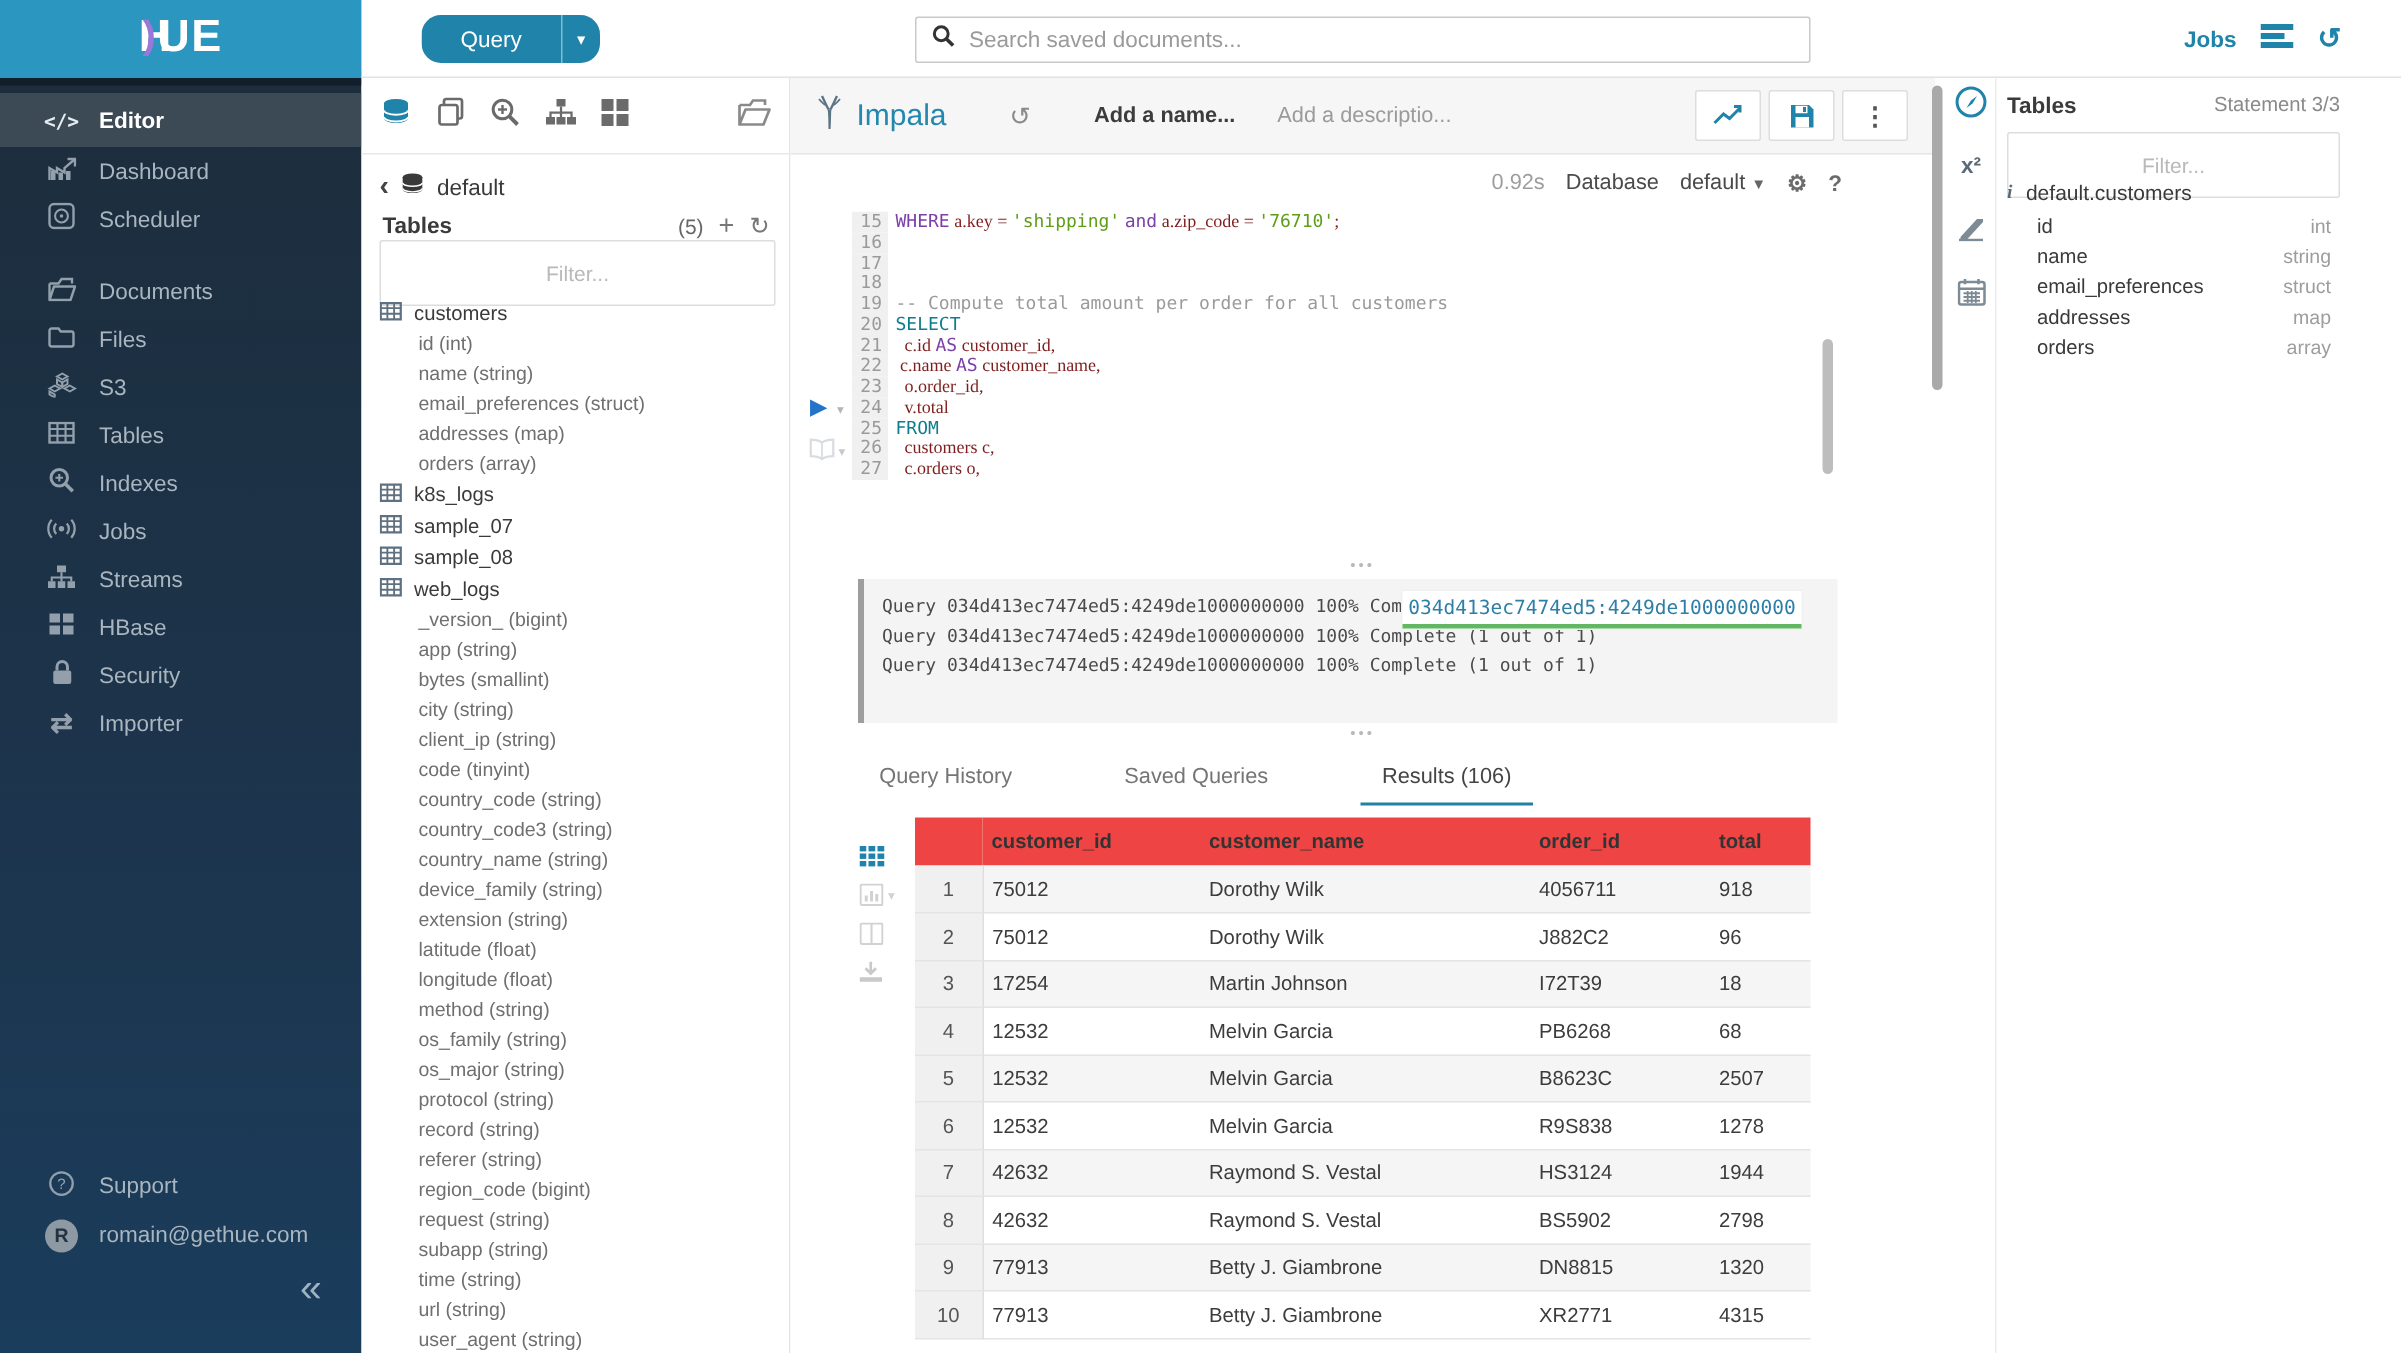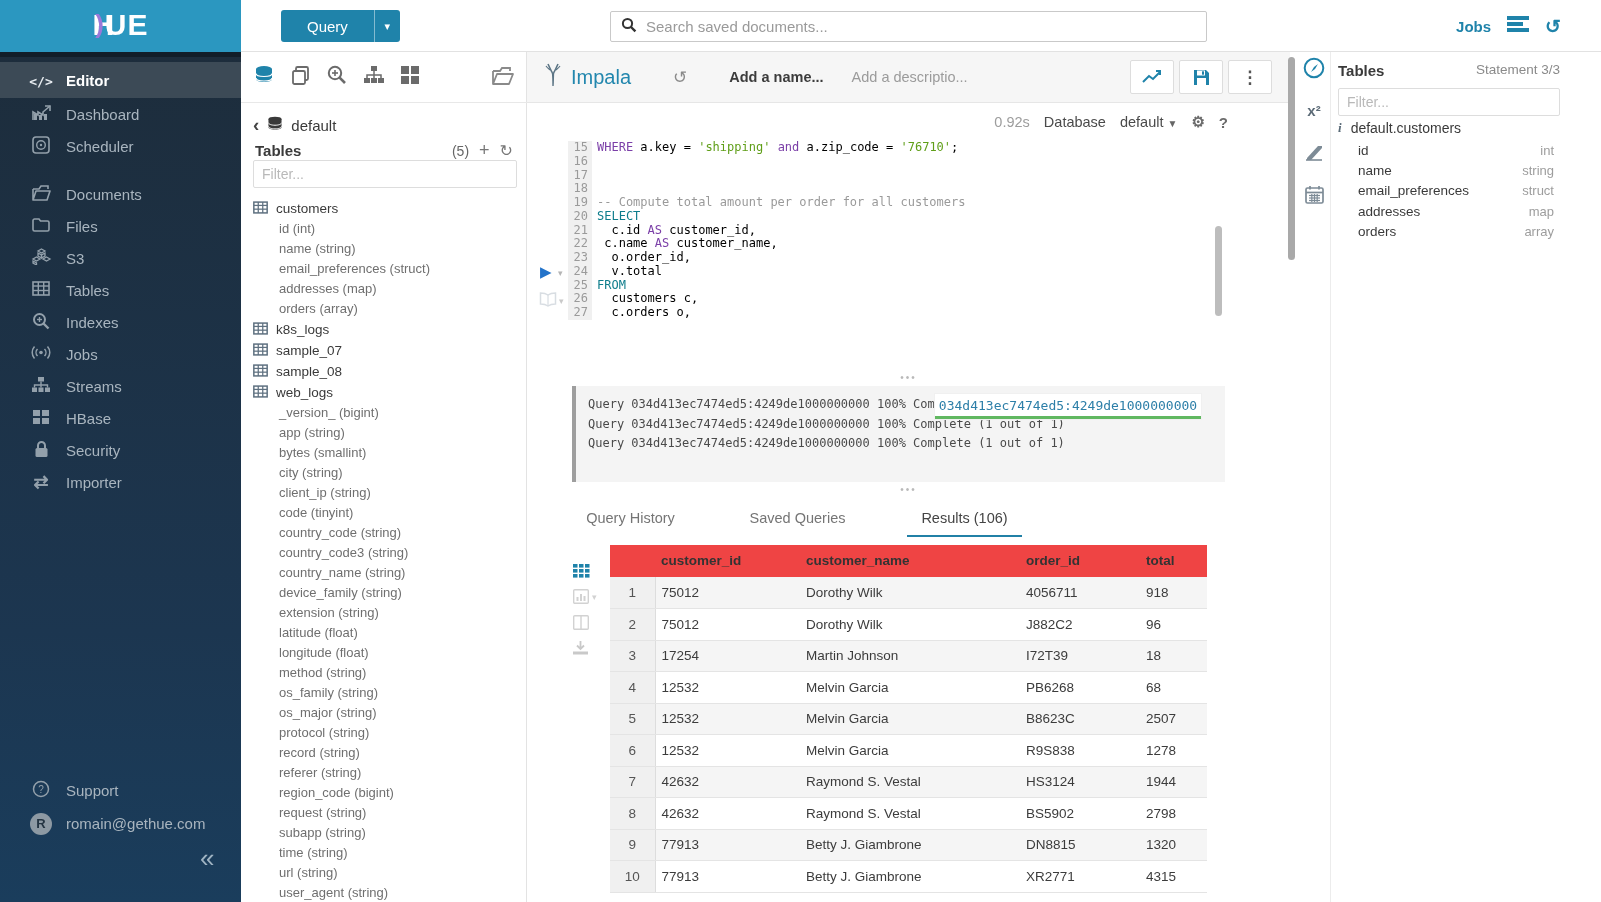--- a/index.html
+++ b/index.html
@@ -24,21 +24,21 @@
   .nav-gap { height:16px; }
   #sidebar-footer { left:0; top:774px; width:241px; }
   .foot-item { height:33px; display:flex; align-items:center; padding-left:28px; color:#a9b5bf; font-size:15px; cursor:pointer;}
   .foot-item .nico { width:26px; margin-right:12px; text-align:center; color:#93a0ab; flex:0 0 26px;}
   .avatar { width:22px; height:22px; border-radius:50%; background:#8d99a3; color:#243442;
     font-size:13px; font-weight:bold; display:inline-flex; align-items:center; justify-content:center;}
   #collapse { left:200px; top:843px; color:#9fb3c2; font-size:26px; cursor:pointer; }
 
   
   #topbar { left:241px; top:0; width:1360px; height:52px; background:#fff; border-bottom:1px solid #e2e2e2;}
-  #query-btn { left:40px; top:10px; height:32px; display:flex; border-radius:3px; overflow:hidden; cursor:pointer;}
+  #query-btn { left:40px; top:10px; height:32px; display:flex; border-radius:13px; overflow:hidden; cursor:pointer;}
   #query-btn .qmain { background:#1f83aa; color:#fff; font-size:15px; padding:0 26px; display:flex; align-items:center;}
   #query-btn .qcaret { background:#1f83aa; border-left:1px solid rgba(255,255,255,.45); color:#fff;
     width:26px; display:flex; align-items:center; justify-content:center; font-size:11px;}
   #searchbox { left:369px; top:11px; width:597px; height:31px; border:1px solid #c9c9c9; border-radius:2px;
     background:#fff; display:flex; align-items:center; padding:0 10px; }
   #searchbox input { border:none; outline:none; flex:1; font-size:15px; color:#444;
     font-family:"Liberation Sans",sans-serif; margin-left:9px;}
   #searchbox input::placeholder { color:#9a9a9a; }
   #jobs-area { right:40px; top:0; height:52px; display:flex; align-items:center; gap:16px; }
   #jobs-label { color:#1f83aa; font-weight:bold; font-size:15px; cursor:pointer;}
@@ -47,22 +47,22 @@
   #assist { left:241px; top:52px; width:286px; height:850px; background:#fff; border-right:1px solid #e3e3e3;}
   #assist-toolbar { left:0; top:0; width:286px; height:51px; border-bottom:1px solid #e8e8e8;
     display:flex; align-items:center; padding:0 12px; gap:15px;}
   #assist-toolbar .sp { flex:1; }
   #breadcrumb { left:12px; top:62px; display:flex; align-items:center; gap:7px; font-size:15px; color:#3a3a3a;}
   #tables-hdr { left:14px; top:88px; width:258px; display:flex; align-items:center; }
   #tables-hdr .t { font-weight:bold; font-size:15px; color:#3a3a3a; flex:1;}
   #tables-hdr .c { color:#666; font-size:14px; margin-right:10px;}
   #tables-hdr .plus { color:#777; font-size:18px; margin-right:10px; cursor:pointer;}
   #tables-hdr .ref { color:#777; font-size:16px; cursor:pointer;}
-  .filter-input { border:1px solid #ddd; border-radius:2px; height:28px; width:100%;
-    font-size:14px; padding:0 8px; color:#444; outline:none; font-family:"Liberation Sans",sans-serif;}
+  .filter-input { border:1px solid #ddd; border-radius:2px; height:44px; width:100%;
+    font-size:14px; padding:0 8px; color:#444; outline:none; font-family:"Liberation Sans",sans-serif;text-align:center;}
   .filter-input::placeholder { color:#b9b9b9; }
   #assist-filter-wrap { left:12px; top:108px; width:264px; }
   #tree { left:12px; top:146px; width:268px; height:704px; overflow:hidden; }
   .tree-table { height:21px; display:flex; align-items:center; gap:8px; font-size:13.5px; color:#3a3a3a; cursor:pointer;}
   .tree-col { height:20px; line-height:20px; padding-left:26px; font-size:13px; color:#6f6f6f; cursor:pointer;
     white-space:nowrap;}
 
   
   #main { left:527px; top:52px; width:763px; height:850px; background:#fff; }
   #editor-hdr { left:0; top:0; width:763px; height:51px; background:#f6f6f6; border-bottom:1px solid #e6e6e6;
@@ -83,21 +83,21 @@
   #db-value .car { font-size:10px; color:#666; margin-left:4px;}
   #gear-icon,#help-icon { color:#6b6b6b; font-size:15px; cursor:pointer; font-weight:bold;}
 
   
   #code-area { left:0; top:89px; width:763px; height:246px; overflow:hidden;
     font-family:"DejaVu Sans Mono",monospace; font-size:12px; }
   .cl { display:flex; height:13.75px; line-height:13.75px; }
   .cl .gn { width:24px; flex:0 0 24px; background:#f0f0f0; color:#9a9a9a; text-align:right;
     padding-right:4px; margin-left:41px; }
   .cl .cc { padding-left:5px; white-space:pre; color:#333; }
-  .kw { color:#7b3fa8; } .kw2 { color:#0e7d8c; } .st { color:#5f9e18; } .cm { color:#9a9a9a; } .tx { color:#000000; }
+  .kw { color:#7b3fa8; } .kw2 { color:#0e7d8c; } .st { color:#5f9e18; } .cm { color:#9a9a9a; } .tx { color:#7f1d1d;font-family:Liberation Serif, serif; }
   #run-btn { left:13px; top:212px; color:#2373c9; font-size:15px; cursor:pointer; line-height:1;}
   #run-caret { left:31px; top:216px; color:#b5b5b5; font-size:9px; cursor:pointer;}
   #book-icon { left:12px; top:240px; cursor:pointer; opacity:.55;}
   #book-caret { left:32px; top:244px; color:#c9c9c9; font-size:9px;}
   #code-scroll { left:688px; top:174px; width:7px; height:90px; background:#bdbdbd; border-radius:4px; cursor:grab;}
 
   .gripper { width:763px; text-align:center; color:#b9b9b9; font-size:10px; letter-spacing:2px;
     height:10px; line-height:8px; cursor:row-resize;}
   #grip1 { left:0; top:322px; } #grip2 { left:0; top:434px; }
 

